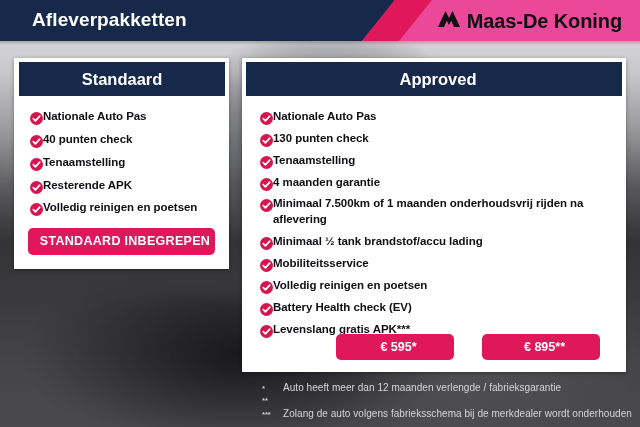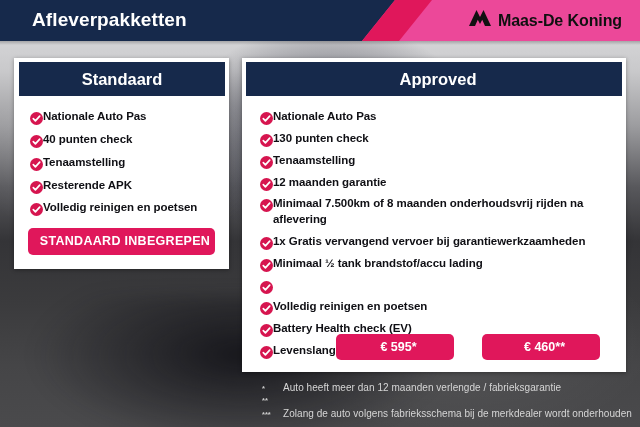--- a/index.html
+++ b/index.html
@@ -86,21 +86,21 @@
   }
   .brand {
     position: absolute;
     right: 18px; top: 10px;
     display: flex;
     align-items: center;
     gap: 7px;
   }
   .brand-mark { display: block; }
   .brand-name {
-    font-size: 16px;
+    font-size: 20px;
     font-weight: bold;
     color: #101010;
     letter-spacing: -0.1px;
     text-align: right;
   }
   .header-shadow {
     position: absolute;
     left: 0; top: 41px;
     width: 640px; height: 4px;
     background: linear-gradient(180deg, rgba(0,0,0,0.22), rgba(0,0,0,0));
@@ -318,56 +318,48 @@
         </span>
         <span class="feature-text">Tenaamstelling</span>
       </li>
       <li class="feature-item">
         <span class="check-icon">
           <svg width="13" height="13" viewBox="0 0 13 13">
               <circle cx="6.5" cy="6.5" r="6.5" fill="#d6154f"></circle>
               <path d="M3.3 6.7 L5.4 8.8 L9.7 4.2" stroke="#ffffff" stroke-width="1.7" fill="none" stroke-linecap="round" stroke-linejoin="round"></path>
             </svg>
         </span>
-        <span class="feature-text">12 maanden garantie</span>
-      </li>
-      <li class="feature-item">
-        <span class="check-icon">
-          <svg width="13" height="13" viewBox="0 0 13 13">
-              <circle cx="6.5" cy="6.5" r="6.5" fill="#d6154f"></circle>
-              <path d="M3.3 6.7 L5.4 8.8 L9.7 4.2" stroke="#ffffff" stroke-width="1.7" fill="none" stroke-linecap="round" stroke-linejoin="round"></path>
-            </svg>
-        </span>
-        <span class="feature-text">Minimaal 7.500km of 8 maanden onderhoudsvrij rijden na aflevering</span>
-      </li>
-      <li class="feature-item">
-        <span class="check-icon">
-          <svg width="13" height="13" viewBox="0 0 13 13">
-              <circle cx="6.5" cy="6.5" r="6.5" fill="#d6154f"></circle>
-              <path d="M3.3 6.7 L5.4 8.8 L9.7 4.2" stroke="#ffffff" stroke-width="1.7" fill="none" stroke-linecap="round" stroke-linejoin="round"></path>
-            </svg>
-        </span>
-        <span class="feature-text">1x Gratis vervangend vervoer bij garantiewerkzaamheden</span>
+        <span class="feature-text">4 maanden garantie</span>
+      </li>
+      <li class="feature-item">
+        <span class="check-icon">
+          <svg width="13" height="13" viewBox="0 0 13 13">
+              <circle cx="6.5" cy="6.5" r="6.5" fill="#d6154f"></circle>
+              <path d="M3.3 6.7 L5.4 8.8 L9.7 4.2" stroke="#ffffff" stroke-width="1.7" fill="none" stroke-linecap="round" stroke-linejoin="round"></path>
+            </svg>
+        </span>
+        <span class="feature-text">Minimaal 7.500km of 1 maanden onderhoudsvrij rijden na aflevering</span>
       </li>
       <li class="feature-item">
         <span class="check-icon">
           <svg width="13" height="13" viewBox="0 0 13 13">
               <circle cx="6.5" cy="6.5" r="6.5" fill="#d6154f"></circle>
               <path d="M3.3 6.7 L5.4 8.8 L9.7 4.2" stroke="#ffffff" stroke-width="1.7" fill="none" stroke-linecap="round" stroke-linejoin="round"></path>
             </svg>
         </span>
         <span class="feature-text">Minimaal ½ tank brandstof/accu lading</span>
       </li>
       <li class="feature-item">
         <span class="check-icon">
           <svg width="13" height="13" viewBox="0 0 13 13">
               <circle cx="6.5" cy="6.5" r="6.5" fill="#d6154f"></circle>
               <path d="M3.3 6.7 L5.4 8.8 L9.7 4.2" stroke="#ffffff" stroke-width="1.7" fill="none" stroke-linecap="round" stroke-linejoin="round"></path>
             </svg>
         </span>
+        <span class="feature-text">Mobiliteitsservice</span>
       </li>
       <li class="feature-item">
         <span class="check-icon">
           <svg width="13" height="13" viewBox="0 0 13 13">
               <circle cx="6.5" cy="6.5" r="6.5" fill="#d6154f"></circle>
               <path d="M3.3 6.7 L5.4 8.8 L9.7 4.2" stroke="#ffffff" stroke-width="1.7" fill="none" stroke-linecap="round" stroke-linejoin="round"></path>
             </svg>
         </span>
         <span class="feature-text">Volledig reinigen en poetsen</span>
       </li>
@@ -386,21 +378,21 @@
               <circle cx="6.5" cy="6.5" r="6.5" fill="#d6154f"></circle>
               <path d="M3.3 6.7 L5.4 8.8 L9.7 4.2" stroke="#ffffff" stroke-width="1.7" fill="none" stroke-linecap="round" stroke-linejoin="round"></path>
             </svg>
         </span>
         <span class="feature-text">Levenslang gratis APK***</span>
       </li>
     </ul>
 
     <div class="price-row">
       <button class="pill price-btn">€ 595*</button>
-      <button class="pill price-btn">€ 460**</button>
+      <button class="pill price-btn">€ 895**</button>
     </div>
   </div>
 
   <div class="footnotes">
     <div class="footnote-row">
       <span class="footnote-mark">*</span>
       <span class="footnote-text">Auto heeft meer dan 12 maanden verlengde / fabrieksgarantie</span>
     </div>
     <div class="footnote-row">
       <span class="footnote-mark">**</span>

